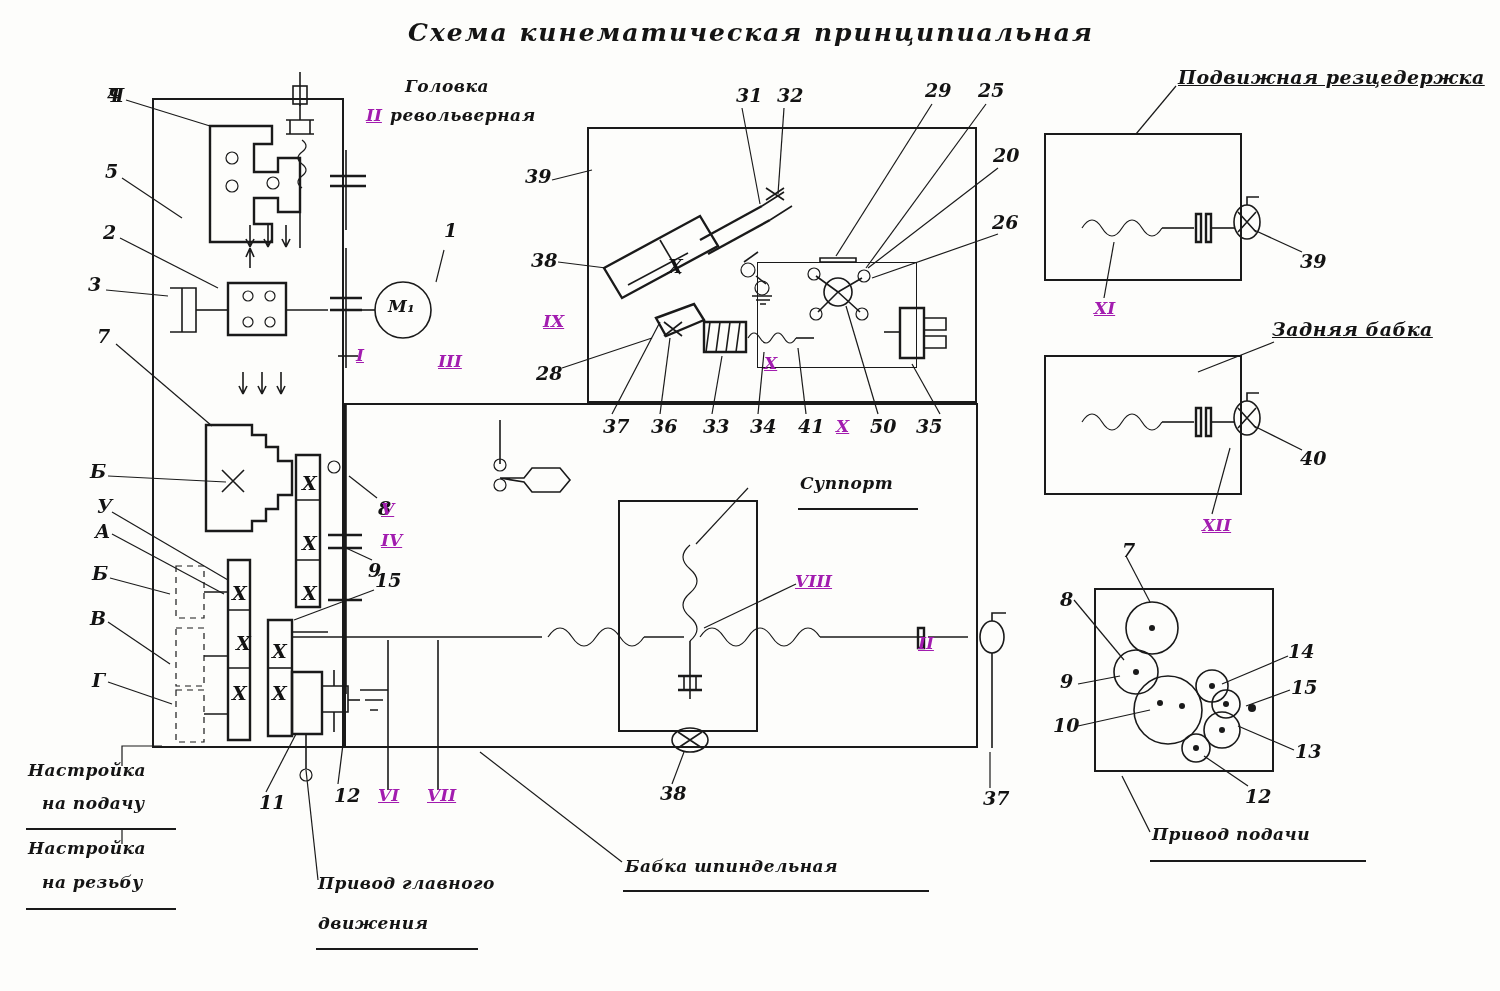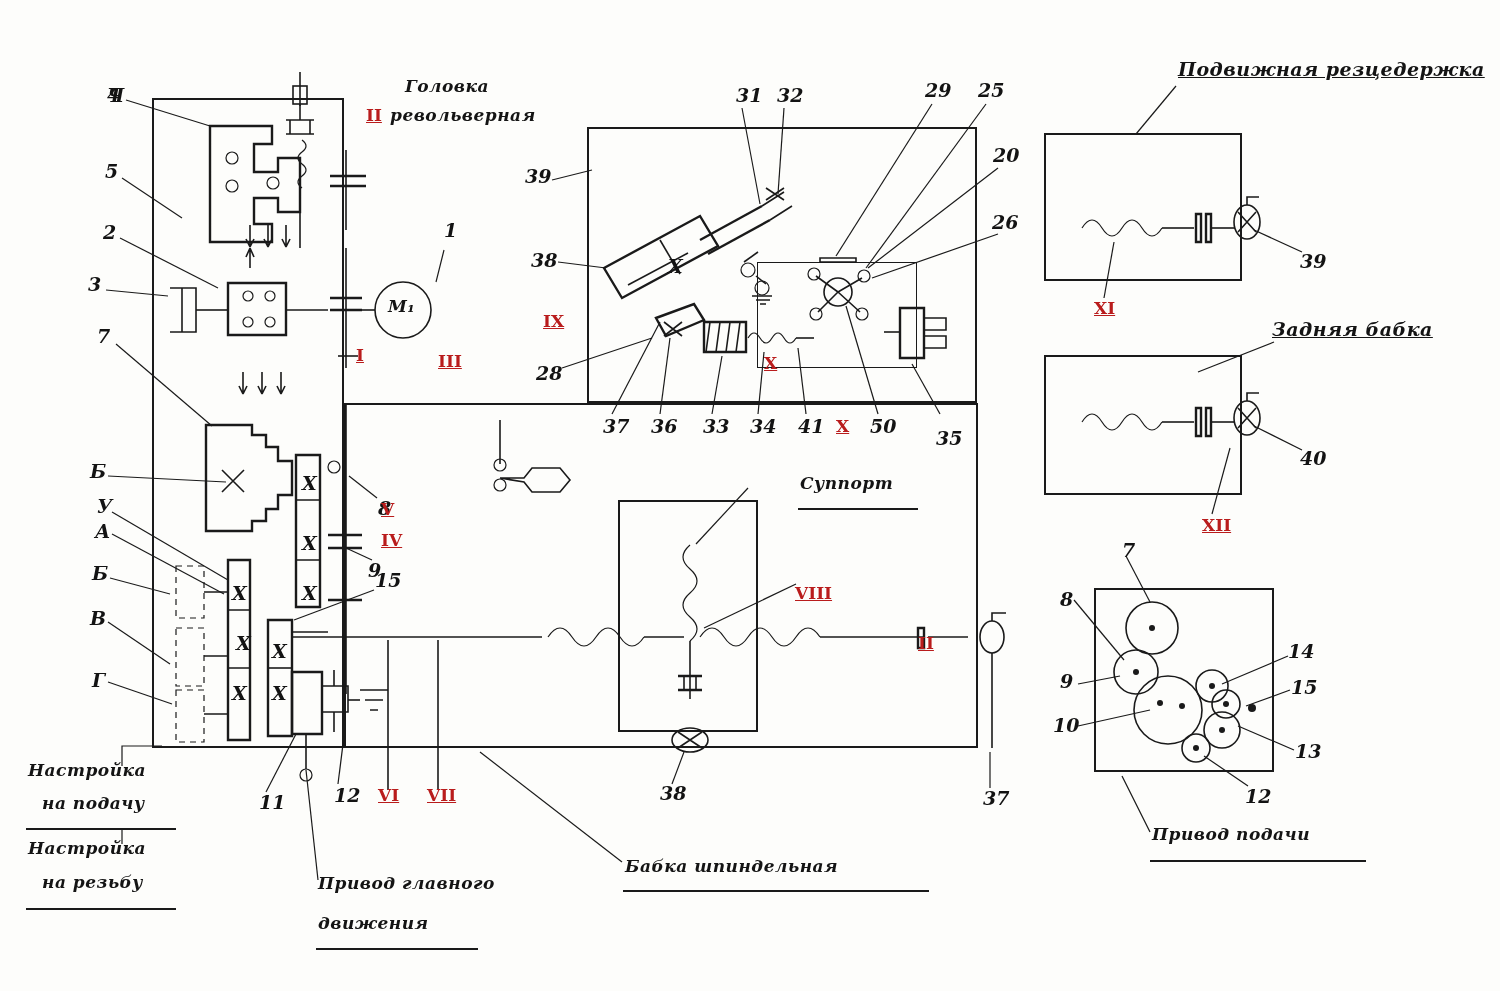--- a/index.html
+++ b/index.html
@@ -32,23 +32,24 @@
     font-family: "DejaVu Serif", serif;
     font-style: italic;
     font-weight: 700;
     font-size: 19px;
     color: #131313;
   }
   .rom {
     position: absolute;
     white-space: nowrap;
     font-family: "DejaVu Serif", serif;
+    font-style: italic;
     font-weight: 700;
     font-size: 17px;
-    color: #b91c1c;
+    color: #a21caf;
     text-decoration: underline;
   }
   .title {
     font-size: 25px;
     letter-spacing: 2px;
   }
   .cap {
     font-size: 17px;
   }
   .cap-u {
@@ -327,24 +328,25 @@
       <path class="lnf" d="M612 414 l48 -92"></path>
       <path class="lnf" d="M660 414 l10 -76"></path>
       <path class="lnf" d="M712 414 l10 -58"></path>
       <path class="lnf" d="M758 414 l6 -62"></path>
       <path class="lnf" d="M806 414 l-8 -66"></path>
       <path class="lnf" d="M878 414 l-32 -108"></path>
       <path class="lnf" d="M940 414 l-28 -50"></path>
     </g>
   </svg>
 
+  <div class="lbl title" style="left:408px; top:20px;">Схема  кинематическая  принципиальная</div>
 
   <div class="lbl cap" style="left:405px; top:78px;">Головка</div>
   <div class="lbl cap" style="left:390px; top:107px;">револьверная</div>
-  <div class="lbl cap-u" style="left:1178px; top:60px;">Подвижная резцедержка</div>
+  <div class="lbl cap-u" style="left:1178px; top:68px;">Подвижная резцедержка</div>
   <div class="lbl cap-u" style="left:1272px; top:320px;">Задняя бабка</div>
   <div class="lbl cap" style="left:800px; top:475px;">Суппорт</div>
   <div class="lbl cap" style="left:1152px; top:826px;">Привод подачи</div>
   <div class="lbl cap" style="left:318px; top:875px;">Привод главного</div>
   <div class="lbl cap" style="left:318px; top:915px;">движения</div>
   <div class="lbl cap" style="left:625px; top:858px;">Бабка шпиндельная</div>
   <div class="lbl cap" style="left:28px; top:762px;">Настройка</div>
   <div class="lbl cap" style="left:42px; top:795px;">на подачу</div>
   <div class="lbl cap" style="left:28px; top:840px;">Настройка</div>
   <div class="lbl cap" style="left:42px; top:874px;">на резьбу</div>
@@ -380,21 +382,21 @@
   <div class="num" style="left:992px; top:211px;">26</div>
   <div class="num" style="left:525px; top:165px;">39</div>
   <div class="num" style="left:531px; top:249px;">38</div>
   <div class="num" style="left:536px; top:362px;">28</div>
   <div class="num" style="left:603px; top:415px;">37</div>
   <div class="num" style="left:651px; top:415px;">36</div>
   <div class="num" style="left:703px; top:415px;">33</div>
   <div class="num" style="left:750px; top:415px;">34</div>
   <div class="num" style="left:798px; top:415px;">41</div>
   <div class="num" style="left:870px; top:415px;">50</div>
-  <div class="num" style="left:936px; top:415px;margin-top:12px;">35</div>
+  <div class="num" style="left:916px; top:415px;">35</div>
   <div class="num" style="left:1122px; top:539px;">7</div>
   <div class="num" style="left:1060px; top:588px;">8</div>
   <div class="num" style="left:1060px; top:670px;">9</div>
   <div class="num" style="left:1053px; top:714px;">10</div>
   <div class="num" style="left:1288px; top:640px;">14</div>
   <div class="num" style="left:1291px; top:676px;">15</div>
   <div class="num" style="left:1295px; top:740px;">13</div>
   <div class="num" style="left:1245px; top:785px;">12</div>
 
   <div class="num" style="left:107px; top:84px;">Ч</div>
@@ -405,21 +407,21 @@
   <div class="num" style="left:90px; top:607px;">В</div>
   <div class="num" style="left:92px; top:669px;">Г</div>
 
   <div class="rom" style="left:356px; top:345px;">I</div>
   <div class="rom" style="left:366px; top:105px;">II</div>
   <div class="rom" style="left:438px; top:351px;">III</div>
   <div class="rom" style="left:381px; top:530px;">IV</div>
   <div class="rom" style="left:381px; top:499px;">V</div>
   <div class="rom" style="left:378px; top:785px;">VI</div>
   <div class="rom" style="left:427px; top:785px;">VII</div>
-  <div class="rom" style="left:795px; top:571px;margin-top:12px;">VIII</div>
+  <div class="rom" style="left:795px; top:571px;">VIII</div>
   <div class="rom" style="left:543px; top:311px;">IX</div>
   <div class="rom" style="left:764px; top:353px;">X</div>
   <div class="rom" style="left:836px; top:416px;">X</div>
   <div class="rom" style="left:1094px; top:298px;">XI</div>
   <div class="rom" style="left:1202px; top:515px;">XII</div>
   <div class="rom" style="left:918px; top:633px;">II</div>
 
   <div class="num" style="left:302px; top:472px;">X</div>
   <div class="num" style="left:302px; top:532px;">X</div>
   <div class="num" style="left:302px; top:582px;">X</div>

